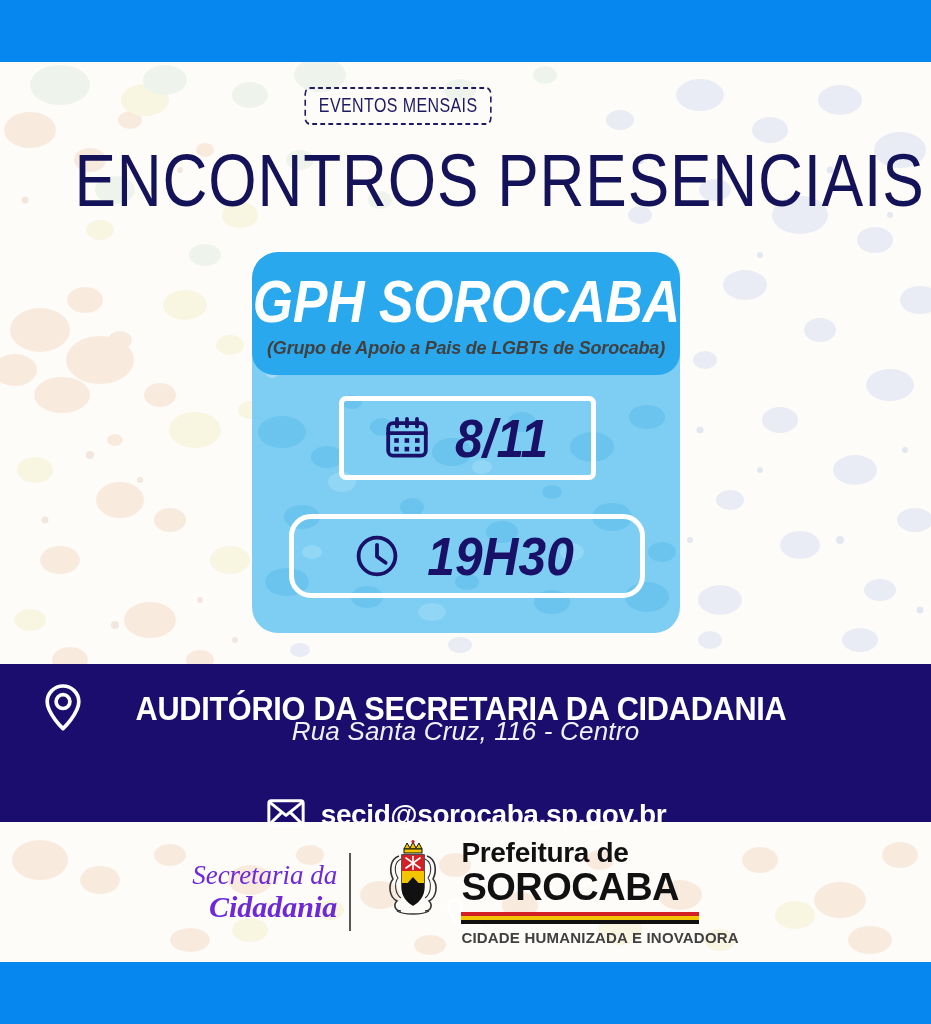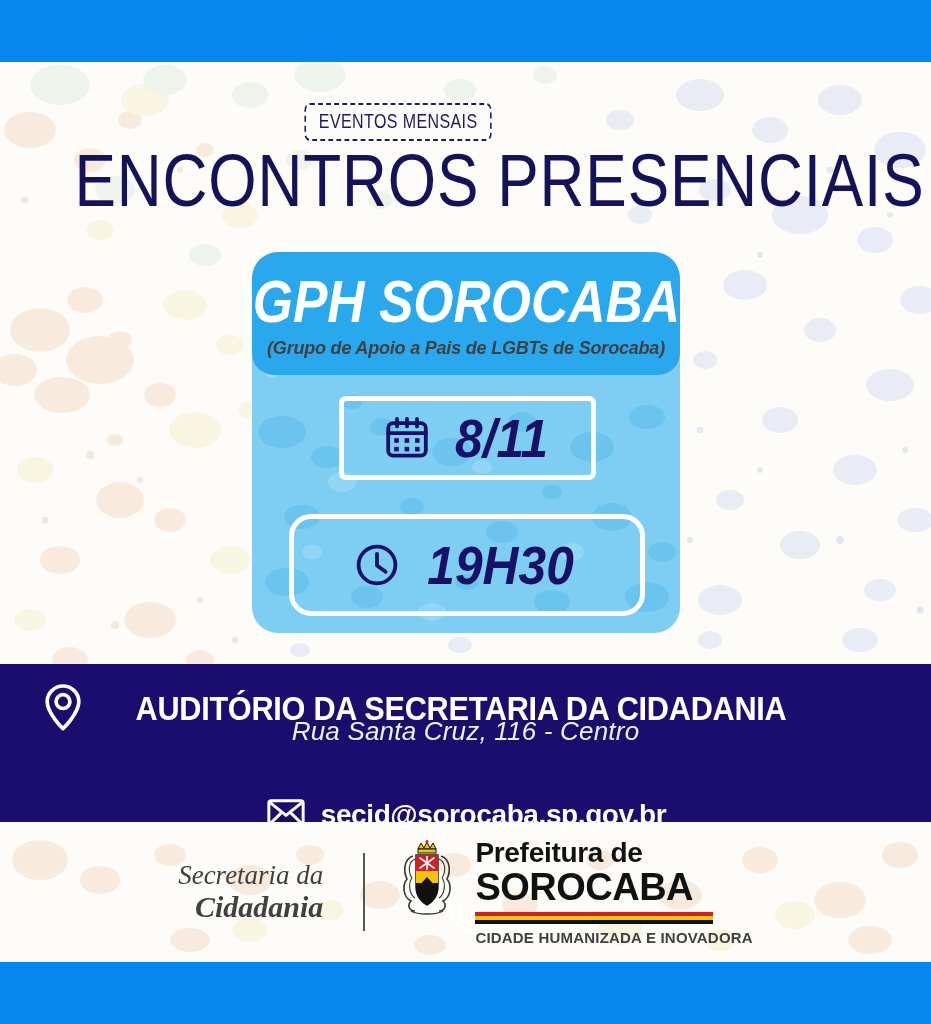--- a/index.html
+++ b/index.html
@@ -33,21 +33,21 @@
     background: #0587ef;
   }
   .bar-bottom {
     position: absolute; left: 0; top: 962px;
     width: 931px; height: 62px;
     background: #0587ef;
   }
 
   
   .eyebrow-wrap {
-    position: absolute; left: 0; top: 103px;
+    position: absolute; left: 0; top: 87px;
     width: 796px;
     display: flex; justify-content: center;
   }
   .eyebrow {
     border: 2px dashed #1e1a62;
     border-radius: 7px;
     padding: 5px 16px 6px 16px;
     font-size: 20px;
     letter-spacing: 0.5px;
     color: #1e1a62;
@@ -123,21 +123,21 @@
     align-items: center;
     justify-content: center;
     gap: 20px;
   }
   .pill-date {
     left: 87px; top: 144px;
     width: 257px; height: 84px; border-radius: 7px;
   }
   .pill-time {
     left: 37px; top: 262px;
-    width: 356px; height: 102px;
+    width: 356px; height: 84px;
   }
   .pill-value {
     color: #181167;
     font-size: 54px;
     line-height: 54px;
     font-weight: 700;
     letter-spacing: 0px;
     transform: scaleX(0.92);
     white-space: nowrap;
     font-family: "Liberation Sans Narrow", "Liberation Sans", sans-serif;
@@ -199,22 +199,22 @@
     position: absolute;
     left: 0; top: 822px;
     width: 931px; height: 140px;
     display: flex;
     align-items: center;
     justify-content: center;
     gap: 0;
   }
   .secretaria {
     text-align: right;
-    color: #404040;
-    padding-right: 40px;
+    color: #6d28d9;
+    padding-right: 12px;
     line-height: 1.12;
   }
   .secretaria .l1 {
     font-size: 27px; font-style: italic; font-weight: 400;
     font-family: "Liberation Serif", serif;
     white-space: nowrap;
   }
   .secretaria .l2 {
     font-size: 30px; font-style: italic; font-weight: 700;
     font-family: "Liberation Serif", serif;

